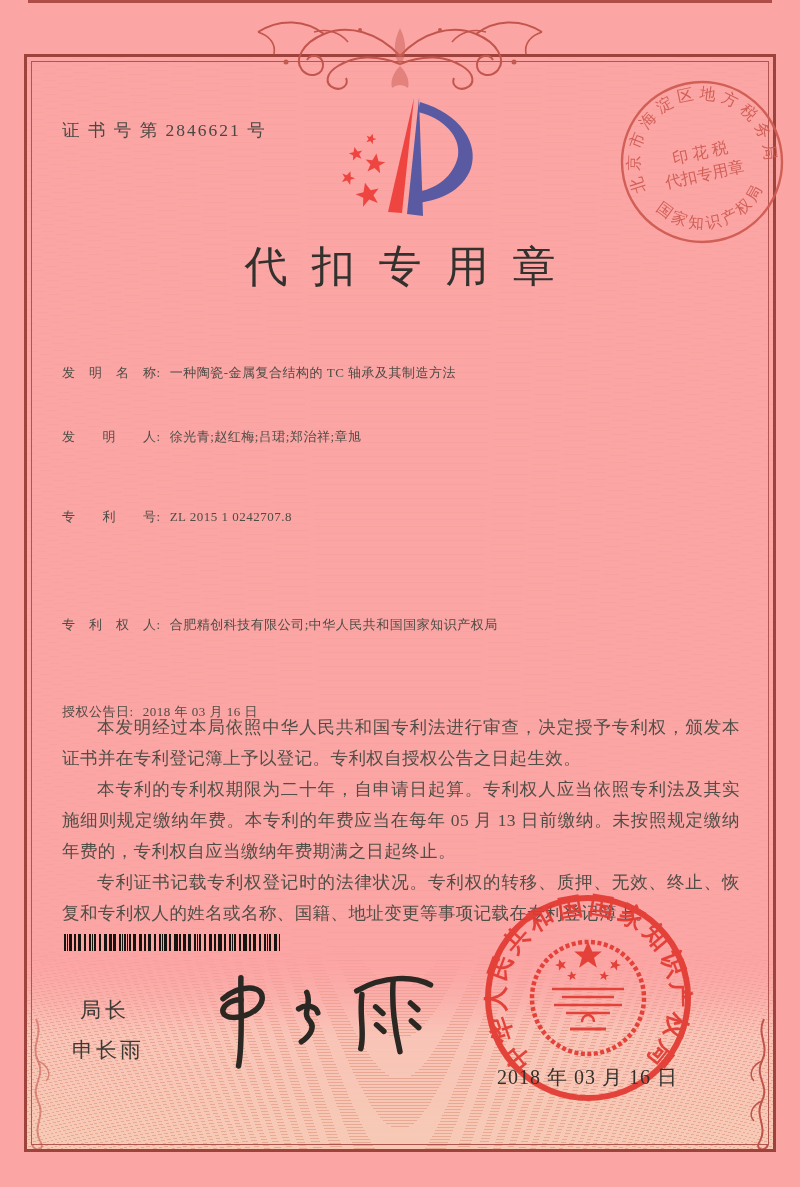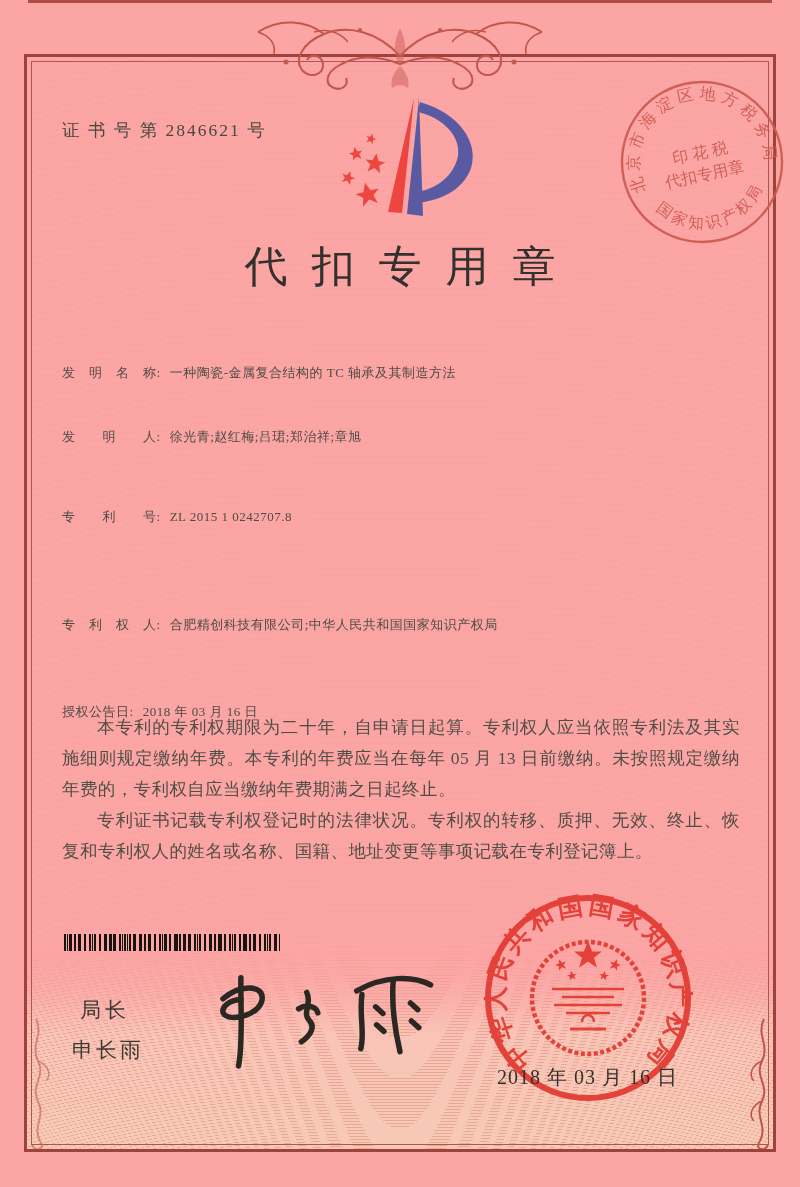--- a/index.html
+++ b/index.html
@@ -143,20 +143,21 @@
     <span class="lab">专　　利　　号:</span><span class="val">ZL 2015 1 0242707.8</span>
   </div>
   <div class="field f5">
     <span class="lab">专　利　权　人:</span><span class="val">合肥精创科技有限公司;中华人民共和国国家知识产权局</span>
   </div>
   <div class="field f6">
     <span class="lab">授权公告日:</span><span class="val">2018 年 03 月 16 日</span>
   </div>
 
   <div class="body-text">
+    <p>本发明经过本局依照中华人民共和国专利法进行审查，决定授予专利权，颁发本证书并在专利登记簿上予以登记。专利权自授权公告之日起生效。</p>
     <p>本专利的专利权期限为二十年，自申请日起算。专利权人应当依照专利法及其实施细则规定缴纳年费。本专利的年费应当在每年 05 月 13 日前缴纳。未按照规定缴纳年费的，专利权自应当缴纳年费期满之日起终止。</p>
     <p>专利证书记载专利权登记时的法律状况。专利权的转移、质押、无效、终止、恢复和专利权人的姓名或名称、国籍、地址变更等事项记载在专利登记簿上。</p>
   </div>
 
   <div class="barcode"></div>
 
   <div class="signoff-title">局长</div>
   <div class="signoff-name">申长雨</div>
 
   <svg class="signature" viewBox="0 0 250 108">

